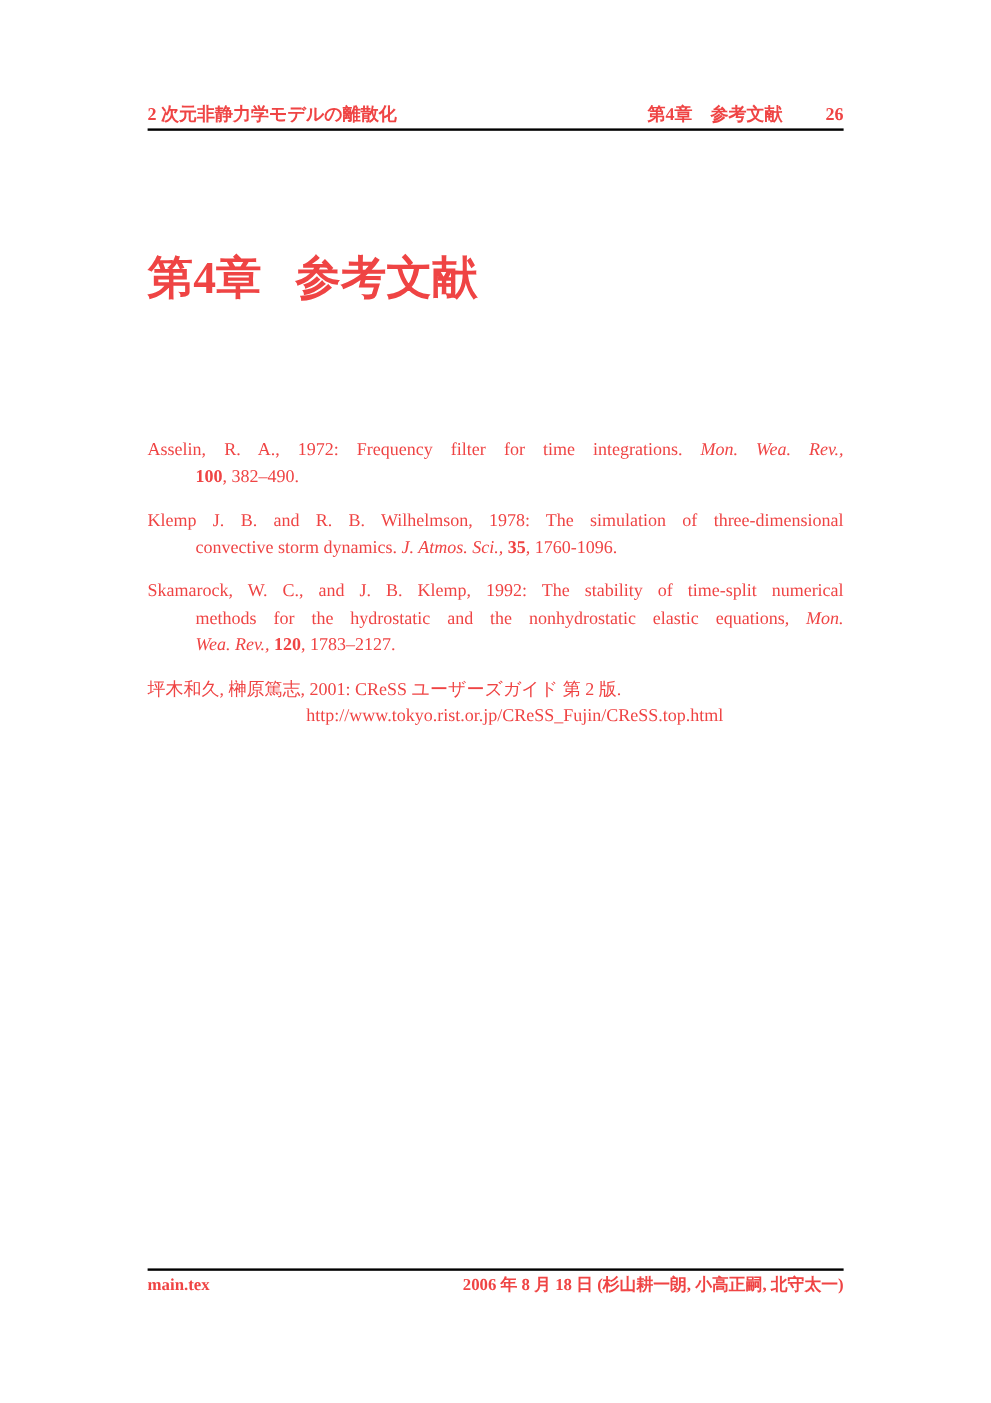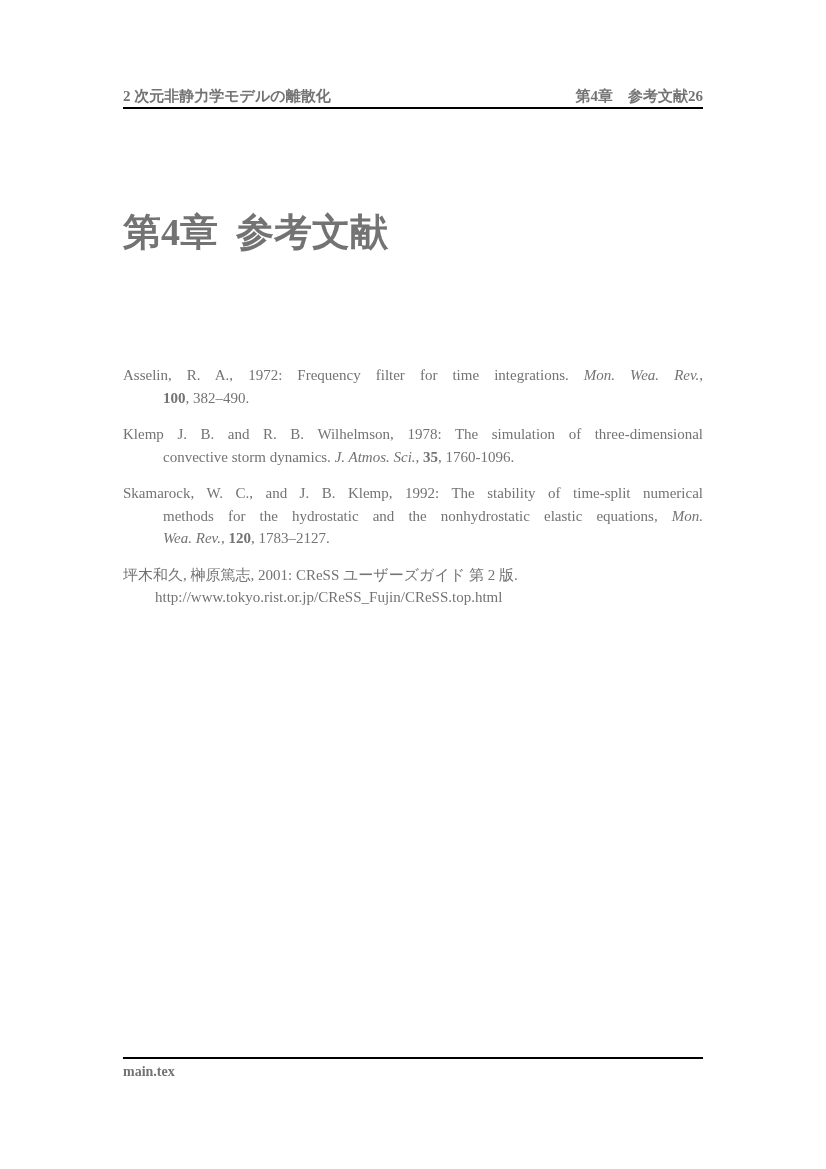--- a/index.html
+++ b/index.html
@@ -5,79 +5,80 @@
   html, body {
     margin: 0;
     padding: 0;
     background: #ffffff;
   }
   .page {
     position: relative;
     width: 826px;
     height: 1169px;
     background: #ffffff;
-    color: #737373;
+    color: #ef4444;
     font-family: "Liberation Serif", "DejaVu Serif", serif;
     overflow: hidden;
   }
   .hdr {
     position: absolute;
     left: 123px;
     width: 580px;
     top: 88px;
     display: flex;
     justify-content: space-between;
     align-items: baseline;
     font-weight: bold;
     font-size: 15px;
     line-height: 17px;
   }
   .hdr-right {
     display: flex;
     align-items: baseline;
   }
   .hdr-page {
+    margin-left: 36px;
   }
   .rule {
     position: absolute;
     left: 123px;
     width: 580px;
     height: 1.5px;
     background: #000000;
   }
   .rule.top { top: 107px; }
   .rule.bottom { top: 1057px; }
   .chapter {
     position: absolute;
     left: 123px;
     top: 212px;
     font-size: 38px;
     font-weight: bold;
     line-height: 1.1;
     display: flex;
     white-space: nowrap;
   }
-  .chapter .num { margin-right: 18px; }
+  .chapter .num { margin-right: 28px; }
   .refs {
     position: absolute;
     left: 123px;
     top: 326px;
     width: 580px;
     font-size: 15px;
     line-height: 22.5px;
     margin-top: 38px;
   }
   .reference { margin: 0 0 14px 0; }
   .ref-line { white-space: nowrap; }
   .ref-line.justify {
     text-align: justify;
     text-align-last: justify;
   }
   .ref-line.indent { padding-left: 40px; }
-  .ref-line.indent-url { padding-left: 32px; }
+  .ref-line.indent-url { padding-left: 32px; text-align: center; }
   .it { font-style: italic; }
   .bd { font-weight: bold; }
   .ftr {
     position: absolute;
     left: 123px;
     width: 580px;
     top: 1064px;
     display: flex;
     justify-content: space-between;
     align-items: baseline;
@@ -121,15 +122,16 @@
       </div>
       <div class="reference">
         <div class="ref-line"><span>坪木和久, 榊原篤志, 2001: CReSS ユーザーズガイド 第 2 版.</span></div>
         <div class="ref-line indent-url"><span>http://www.tokyo.rist.or.jp/CReSS_Fujin/CReSS.top.html</span></div>
       </div>
     </div>
 
   <div class="rule bottom"></div>
   <div class="ftr">
     <span>main.tex</span>
+    <span>2006 年 8 月 18 日 (杉山耕一朗, 小高正嗣, 北守太一)</span>
   </div>
 
 </div>
 
 </body></html>

